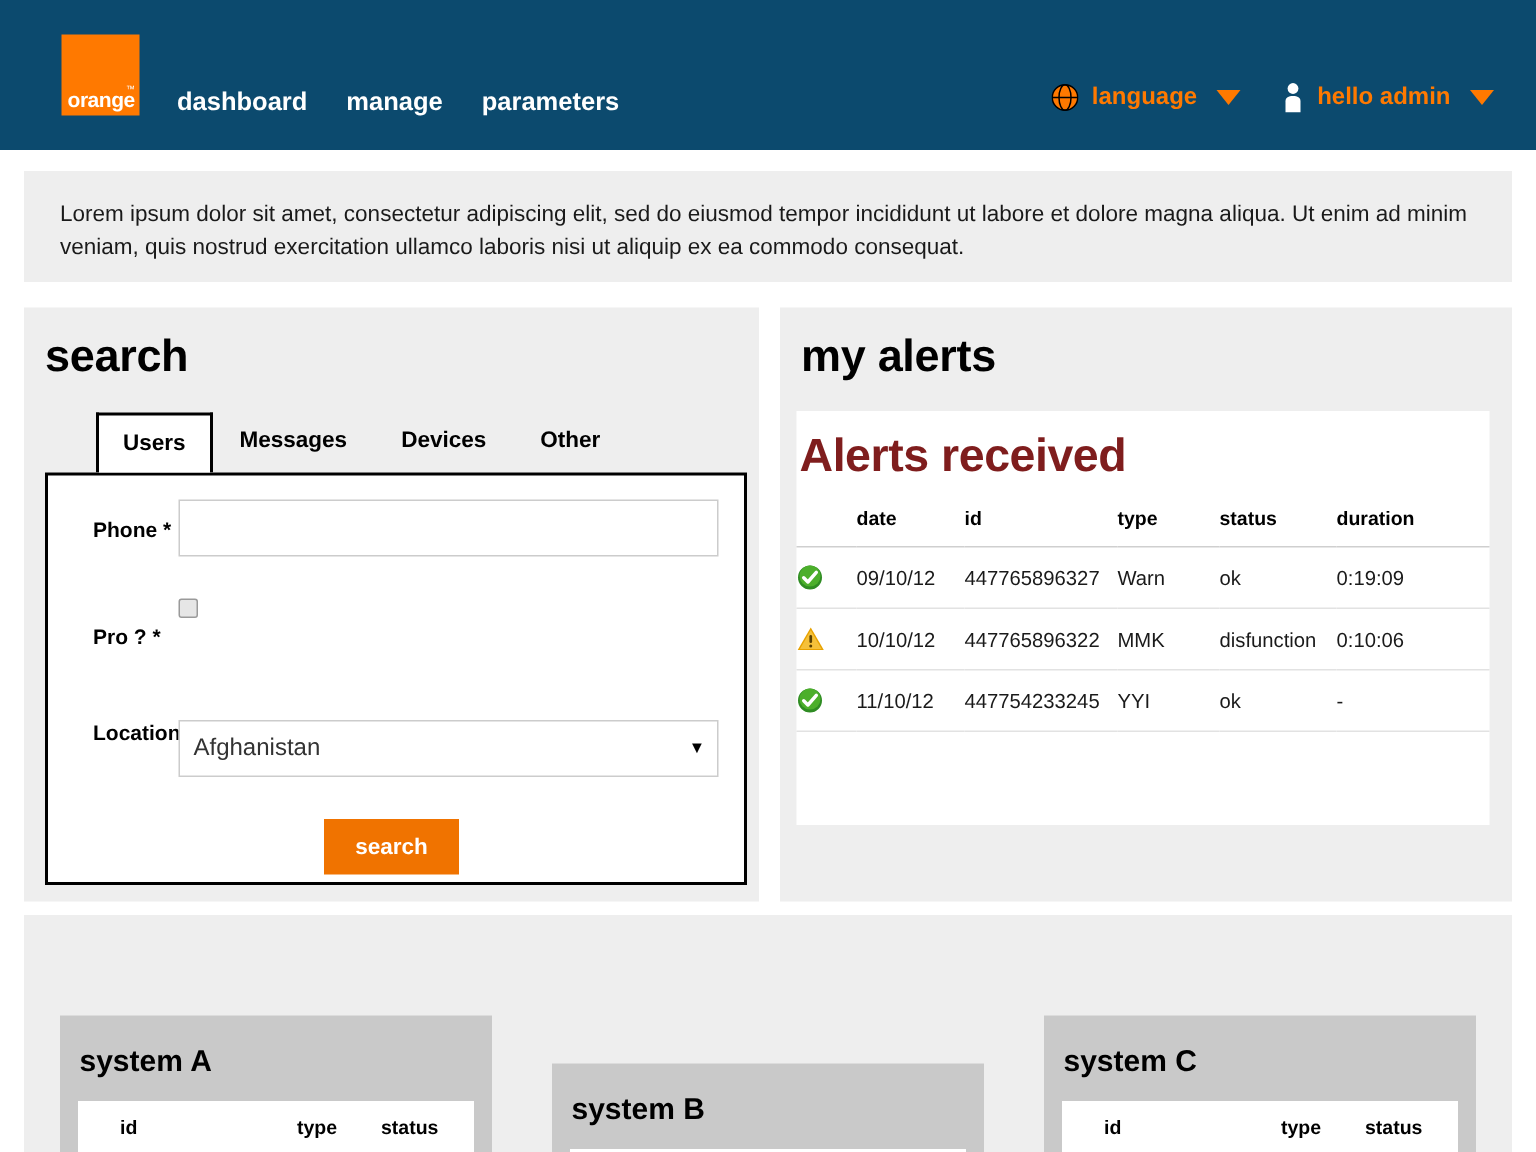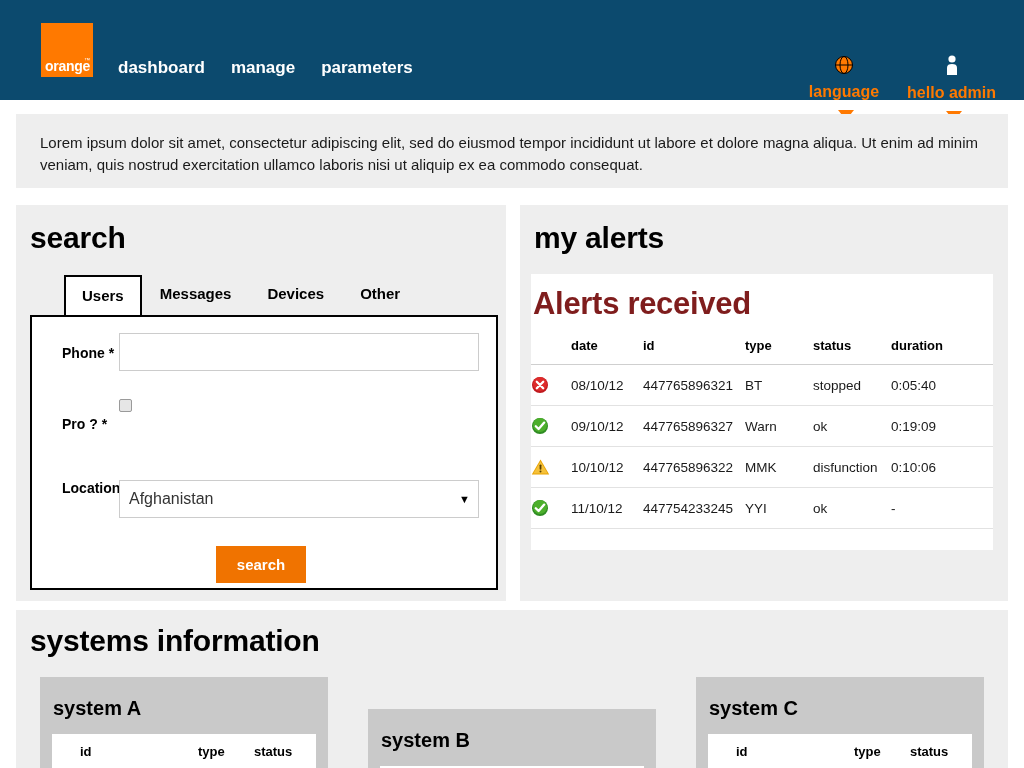--- a/index.html
+++ b/index.html
@@ -69,21 +69,20 @@
     top: 55px;
     display: flex;
     align-items: center;
     gap: 0;
   }
   .hdr-group {
     display: flex;
     align-items: center;
     gap: 9px;
     margin-left: 28px;
-    flex-direction: column;
   }
   .hdr-group .hdr-label {
     color: #ff7900;
     font-size: 16px;
     font-weight: bold;
     white-space: nowrap;
   }
   .caret-down {
     width: 0;
     height: 0;
@@ -475,34 +474,20 @@
       <tr>
         <th class="col-icon"></th>
         <th class="col-date">date</th>
         <th class="col-id">id</th>
         <th class="col-type">type</th>
         <th class="col-status">status</th>
         <th class="col-duration">duration</th>
       </tr>
     </thead>
     <tbody id="alerts-body">
-        <tr>
-          <td class="col-icon">
-            <svg class="ico" width="18" height="18" viewBox="0 0 18 18">
-              <circle cx="9" cy="9" r="8" fill="#c0191e"></circle>
-              <circle cx="9" cy="8" r="7" fill="#dd2b2b"></circle>
-              <path d="M5.8 5.8 L12.2 12.2 M12.2 5.8 L5.8 12.2" stroke="#ffffff" stroke-width="2.3" stroke-linecap="round"></path>
-            </svg>
-          </td>
-          <td class="col-date">08/10/12</td>
-          <td class="col-id">447765896321</td>
-          <td class="col-type">BT</td>
-          <td class="col-status st-stopped">stopped</td>
-          <td class="col-duration">0:05:40</td>
-        </tr>
         <tr>
           <td class="col-icon">
             <svg class="ico" width="18" height="18" viewBox="0 0 18 18">
               <circle cx="9" cy="9" r="8" fill="#2f8c23"></circle>
               <circle cx="9" cy="8" r="7" fill="#4caf2b"></circle>
               <path d="M4.8 9.2 L7.6 12 L13.2 5.6" stroke="#ffffff" stroke-width="2.3" fill="none" stroke-linecap="round" stroke-linejoin="round"></path>
             </svg>
           </td>
           <td class="col-date">09/10/12</td>
           <td class="col-id">447765896327</td>
@@ -537,21 +522,20 @@
           <td class="col-id">447754233245</td>
           <td class="col-type">YYI</td>
           <td class="col-status st-ok">ok</td>
           <td class="col-duration">-</td>
         </tr>
       </tbody>
   </table>
 </div>
 
 <section id="panel-systems">
-  <h2 id="systems-title">systems information</h2>
 
   <div class="sys-card" id="sys-card-0">
     <span class="sys-name">system A</span>
     <div class="sys-inner">
       <table class="sys-table">
         <thead>
             <tr>
           <th class="sys-th-id">id</th>
           <th class="sys-th-type">type</th>
           <th class="sys-th-status">status</th>

